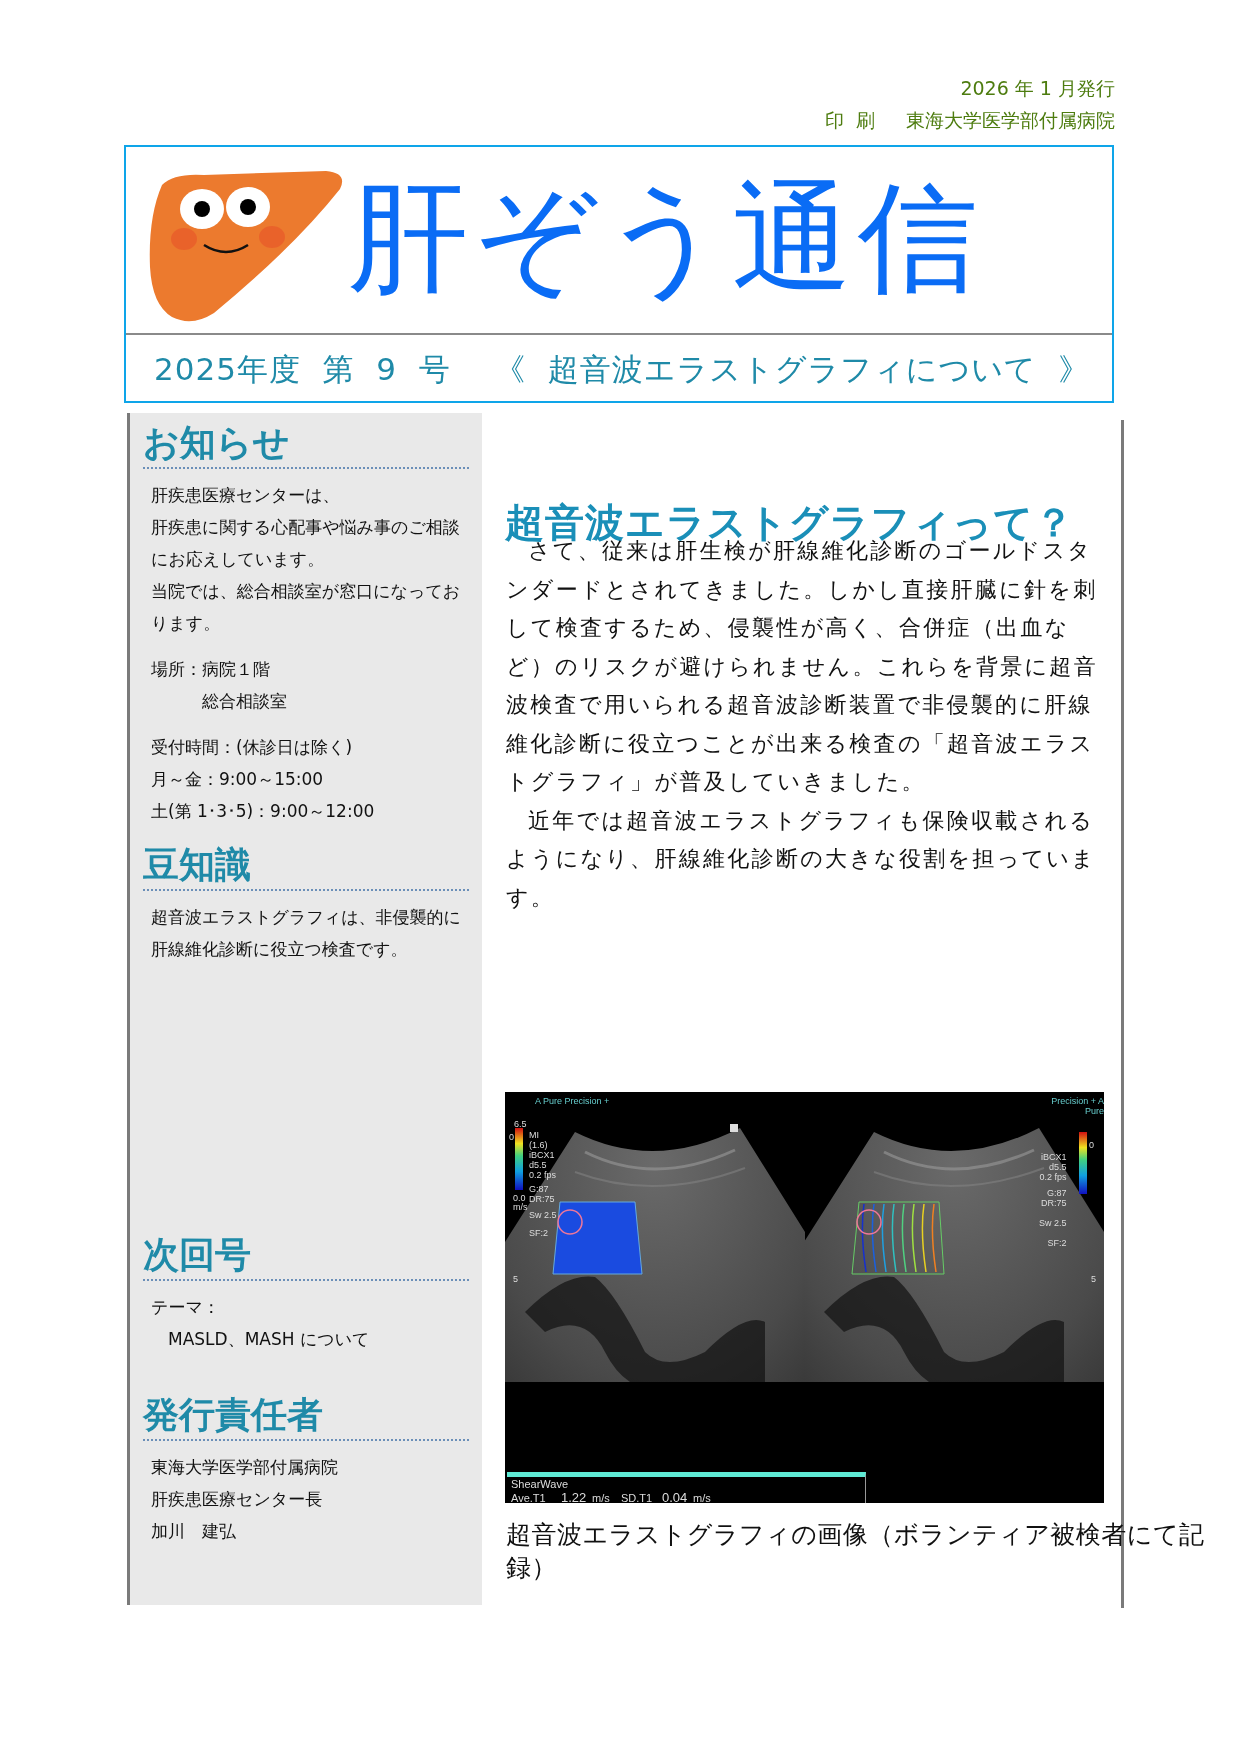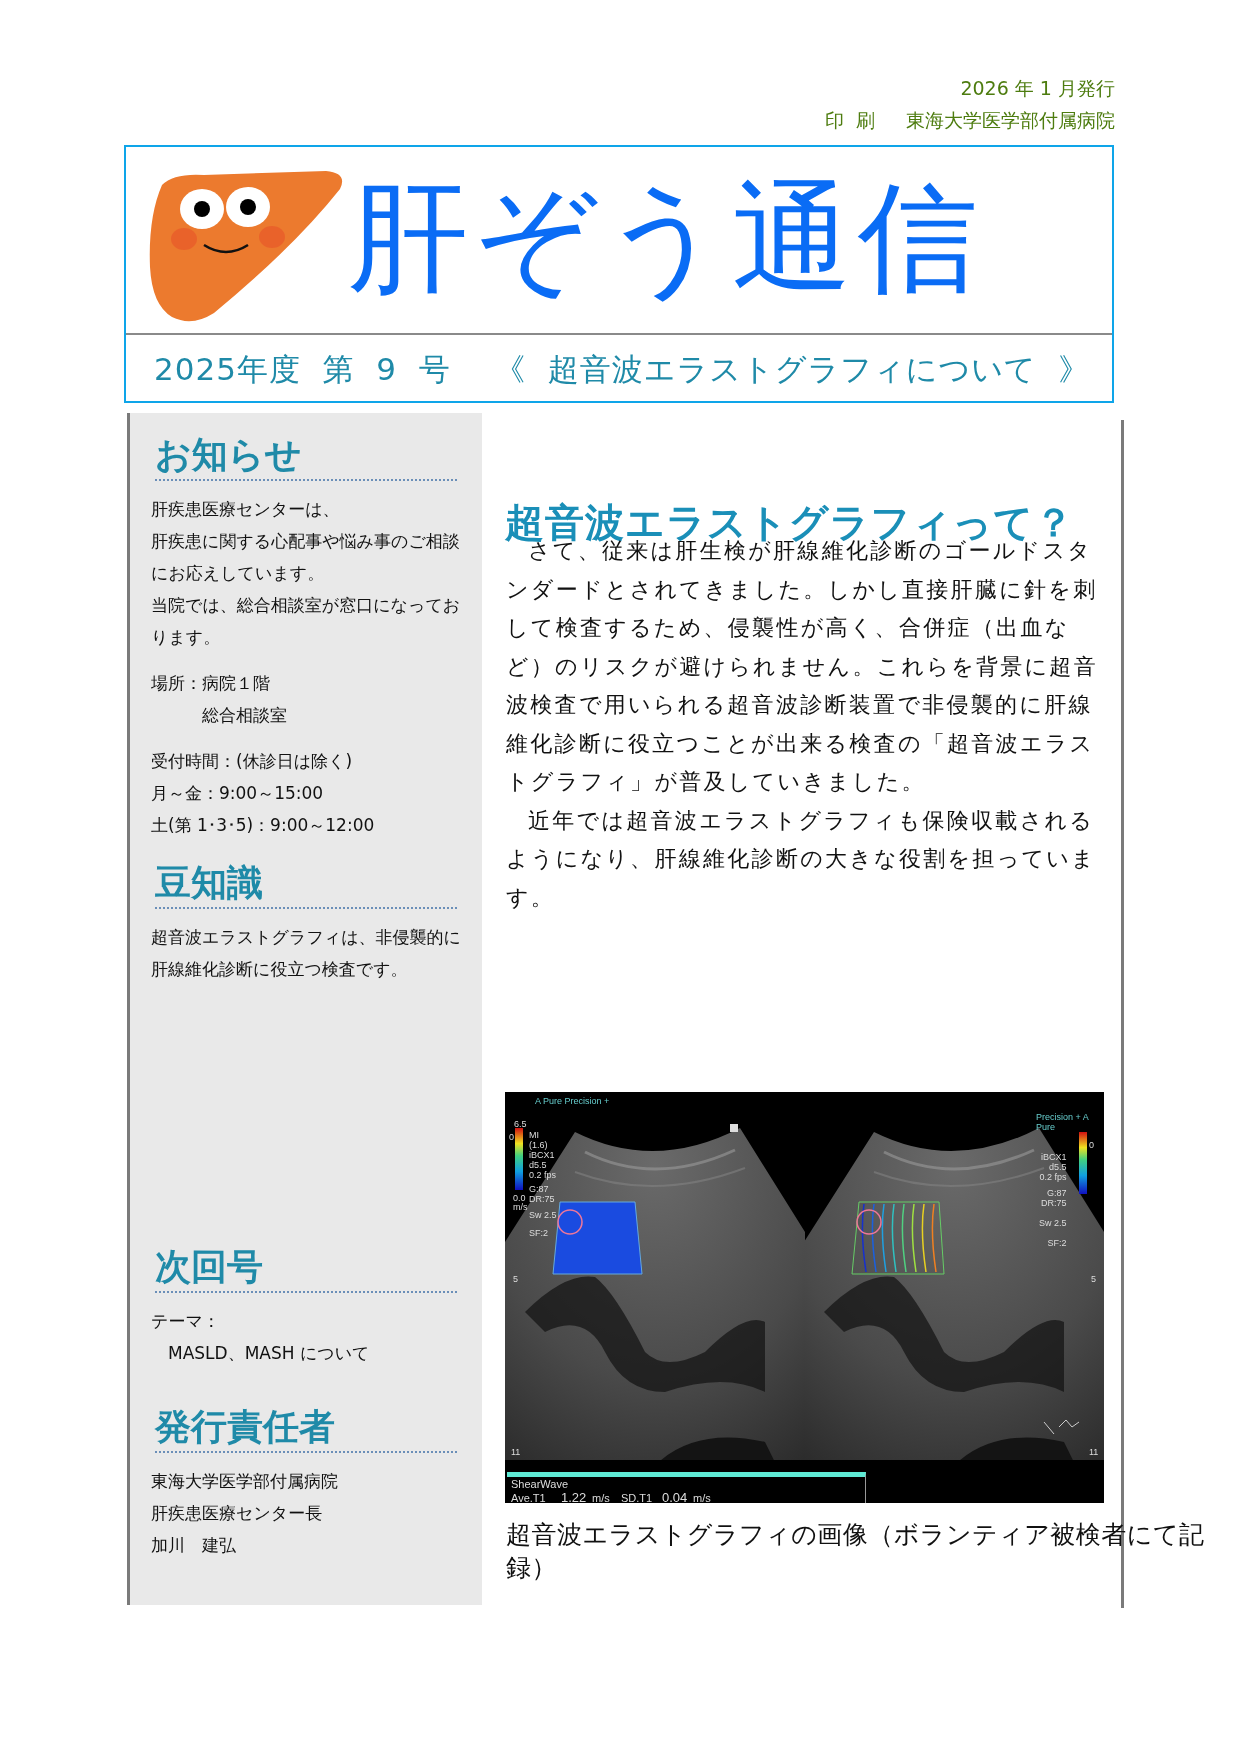--- a/index.html
+++ b/index.html
@@ -25,21 +25,21 @@
     position: absolute; left: 28px; top: 202px; font-size: 31px; color: #1f8aa8;
     white-space: pre; letter-spacing: 1px;
   }
 
   .sidebar {
     position: absolute; left: 127px; top: 413px; width: 355px; height: 1192px;
     background: #e9e9e9; border-left: 3px solid #7a7a7a; box-sizing: border-box;
     padding: 0 13px 0 13px;
   }
   .side-heading {
-    font-size: 36px; color: #1f8aa8; margin: 12px; padding-top: 8px; line-height: 44px;
+    font-size: 36px; color: #1f8aa8; margin: 0; padding-top: 8px; line-height: 44px;
     border-bottom: 2px dotted #6b8fb8; padding-bottom: 2px;
   }
   .side-text { font-size: 17px; line-height: 32px; color: #111; margin: 10px 0 0 8px; white-space: pre-wrap; }
   .gap-sm { height: 14px; }
 
   .main-frame {
     position: absolute; left: 482px; top: 420px; width: 642px; height: 1188px;
     border-right: 3px solid #7a7a7a; box-sizing: border-box;
   }
   .article-title {
@@ -49,21 +49,21 @@
   .article-body {
     position: absolute; left: 506px; top: 532px; width: 606px;
     font-size: 22px; line-height: 38.5px; color: #111; letter-spacing: 2.3px;
   }
   .article-body p { margin: 0; text-indent: 1em; }
 
   .us-figure {
     position: absolute; left: 505px; top: 1092px; width: 599px; height: 411px; background: #000;
     overflow: hidden;
   }
-  .us-panel { position: absolute; top: 0; width: 300px; height: 368px; overflow: hidden; }
+  .us-panel { position: absolute; top: 0; width: 300px; height: 290px; overflow: hidden; }
   .us-caption {
     position: absolute; left: 506px; top: 1518px; font-size: 25px; color: #111; letter-spacing: 0.5px;
   }
   .us-label { position: absolute; font-family: "Liberation Sans", sans-serif; color: #ddd; font-size: 9px; line-height: 10px; }
   .sw-box {
     position: absolute; left: 2px; top: 380px; width: 358px; height: 30px; border-top: 5px solid #5eead4;
     border-right: 1px solid #999; font-family: "Liberation Sans", sans-serif; color: #ddd; font-size: 11px;
   }
 </style>
 </head>
@@ -198,21 +198,21 @@
         <path d="M100 112 Q 96 140 102 180" stroke="#50d080"></path>
         <path d="M110 112 Q 106 140 112 180" stroke="#a0e040"></path>
         <path d="M120 112 Q 116 140 122 180" stroke="#e8d020"></path>
         <path d="M130 112 Q 126 140 132 180" stroke="#f08020"></path>
       </g>
       <path d="M55 110 L 135 110 L 140 182 L 48 182 Z" fill="none" stroke="#6c6" stroke-width="1"></path>
       <circle cx="65" cy="130" r="12" fill="none" stroke="#e79" stroke-width="1.5"></circle>
       <rect x="275" y="40" width="8" height="62" fill="url(#swcolor)"></rect>
       <path d="M240 330 L 250 342 M 255 335 L 262 328 L 268 335 L 275 330" stroke="#ccc" stroke-width="1" fill="none"></path>
     </svg>
-    <div class="us-label" style="left:232px; top:20px; color:#6cc;">Precision +   A Pure</div>
+    <div class="us-label" style="left:232px; top:4px; color:#6cc;text-align:right;">Precision +   A Pure</div>
     <div class="us-label" style="left:285px; top:48px;">0</div>
     <div class="us-label" style="left:235px; top:60px; text-align:right;">
       <div>iBCX1</div>
       <div>d5.5</div>
       <div>0.2 fps</div>
       <div style="margin-top:6px;">G:87</div>
       <div>DR:75</div>
       <div style="margin-top:10px;">Sw 2.5</div>
       <div style="margin-top:10px;">SF:2</div>
     </div>

